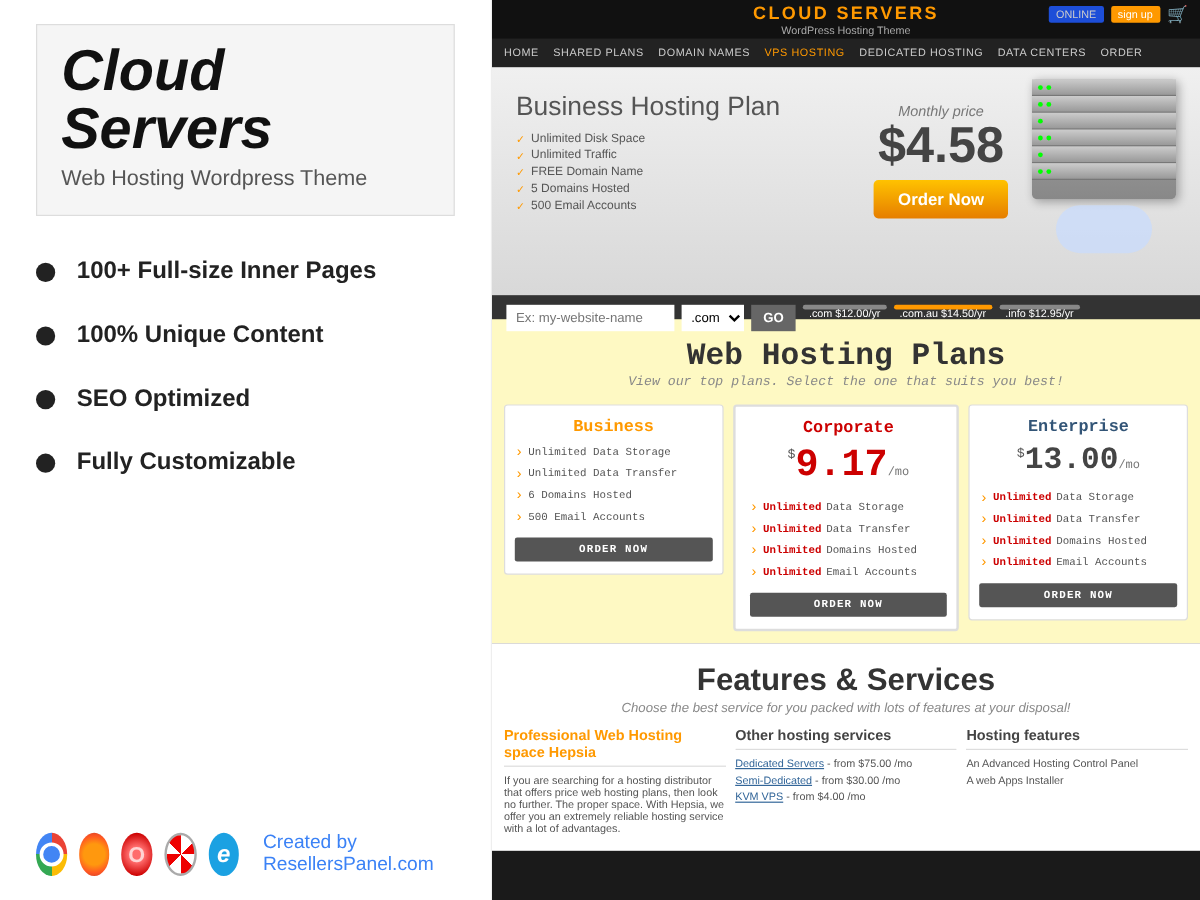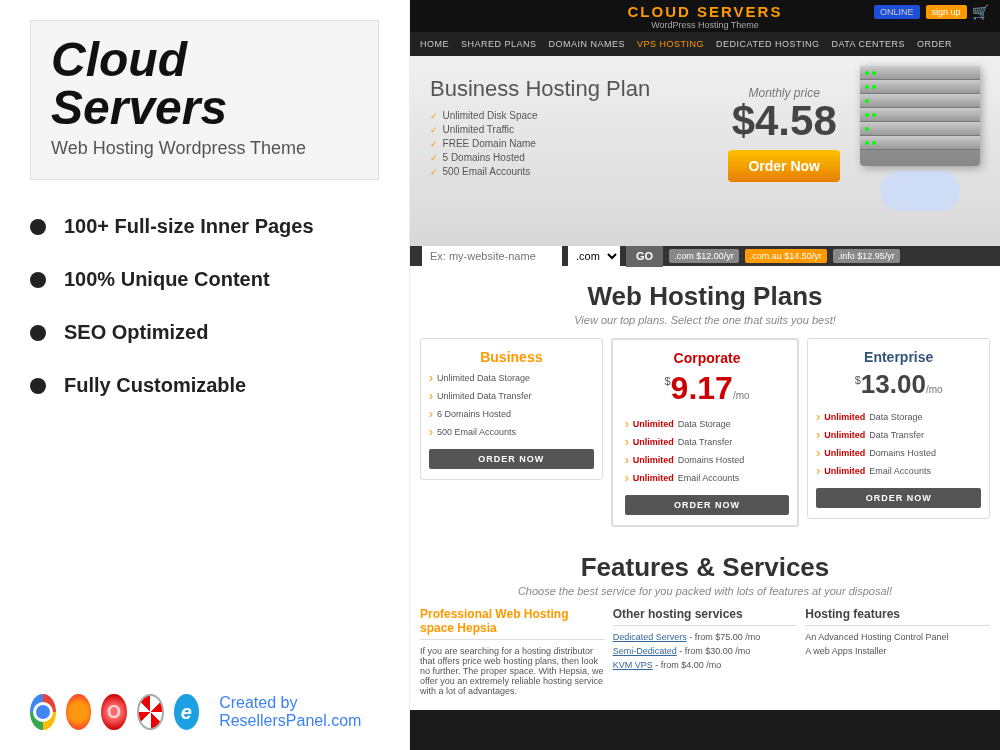--- a/index.html
+++ b/index.html
@@ -278,21 +278,20 @@
       border-radius: 20px;
       margin: 5px auto 0;
       position: relative;
     }
 
     
     .domain-search {
       background: #333;
       padding: 8px 12px;
       display: flex;
-      align-items: center;
       gap: 6px;
       height: 20px;
     }
 
     .domain-input {
       background: #fff;
       padding: 3px 8px;
       font-size: 11px;
       color: #999;
       width: 140px;
@@ -326,22 +325,23 @@
       padding: 2px 5px;
       border-radius: 2px;
     }
 
     .domain-price-tag.highlight {
       background: #f90;
     }
 
     
     .plans-section {
-      background: #ffffff;
+      background: #fef9c3;
       padding: 15px 10px 10px;
+      font-family: Liberation Mono, monospace;
     }
 
     .plans-title {
       text-align: center;
       font-size: 26px;
       color: #333;
       font-weight: bold;
       margin-bottom: 2px;
     }
 

